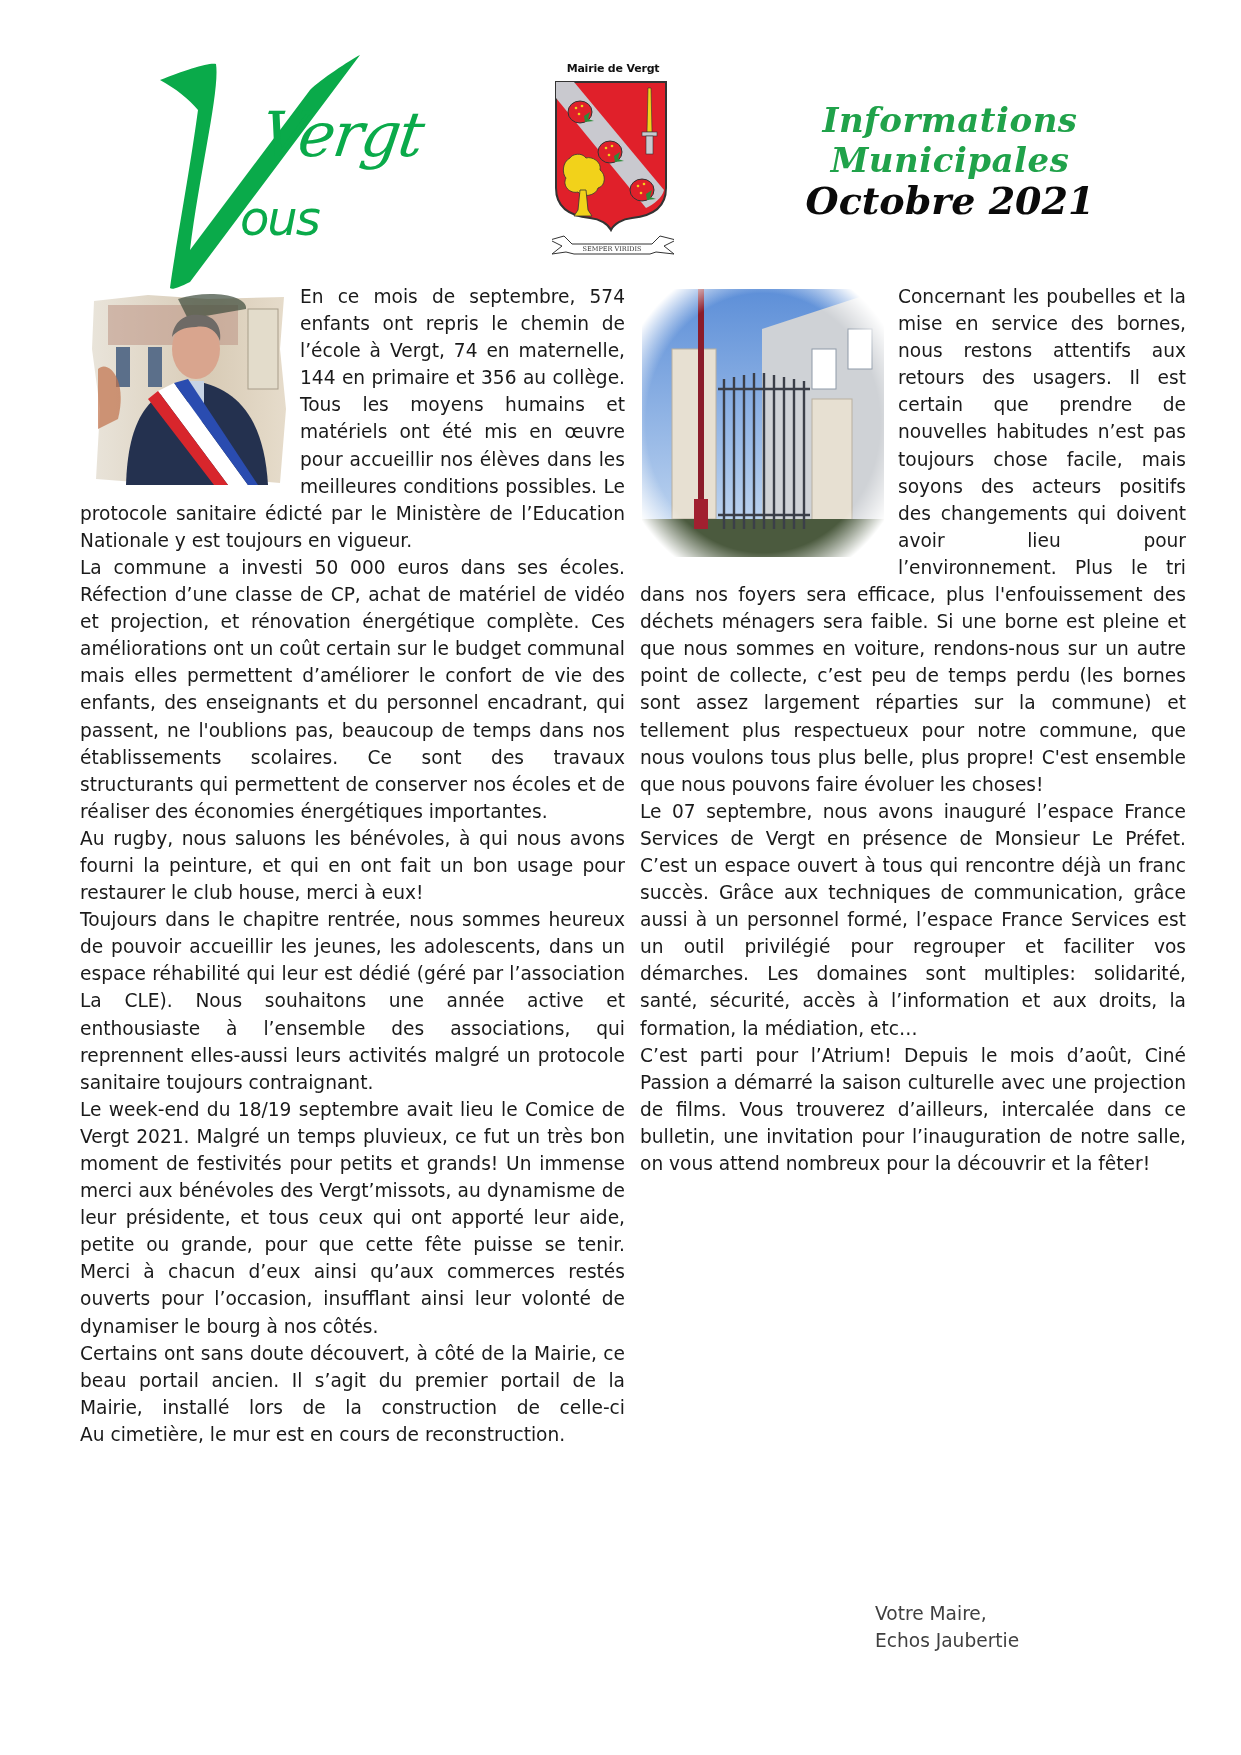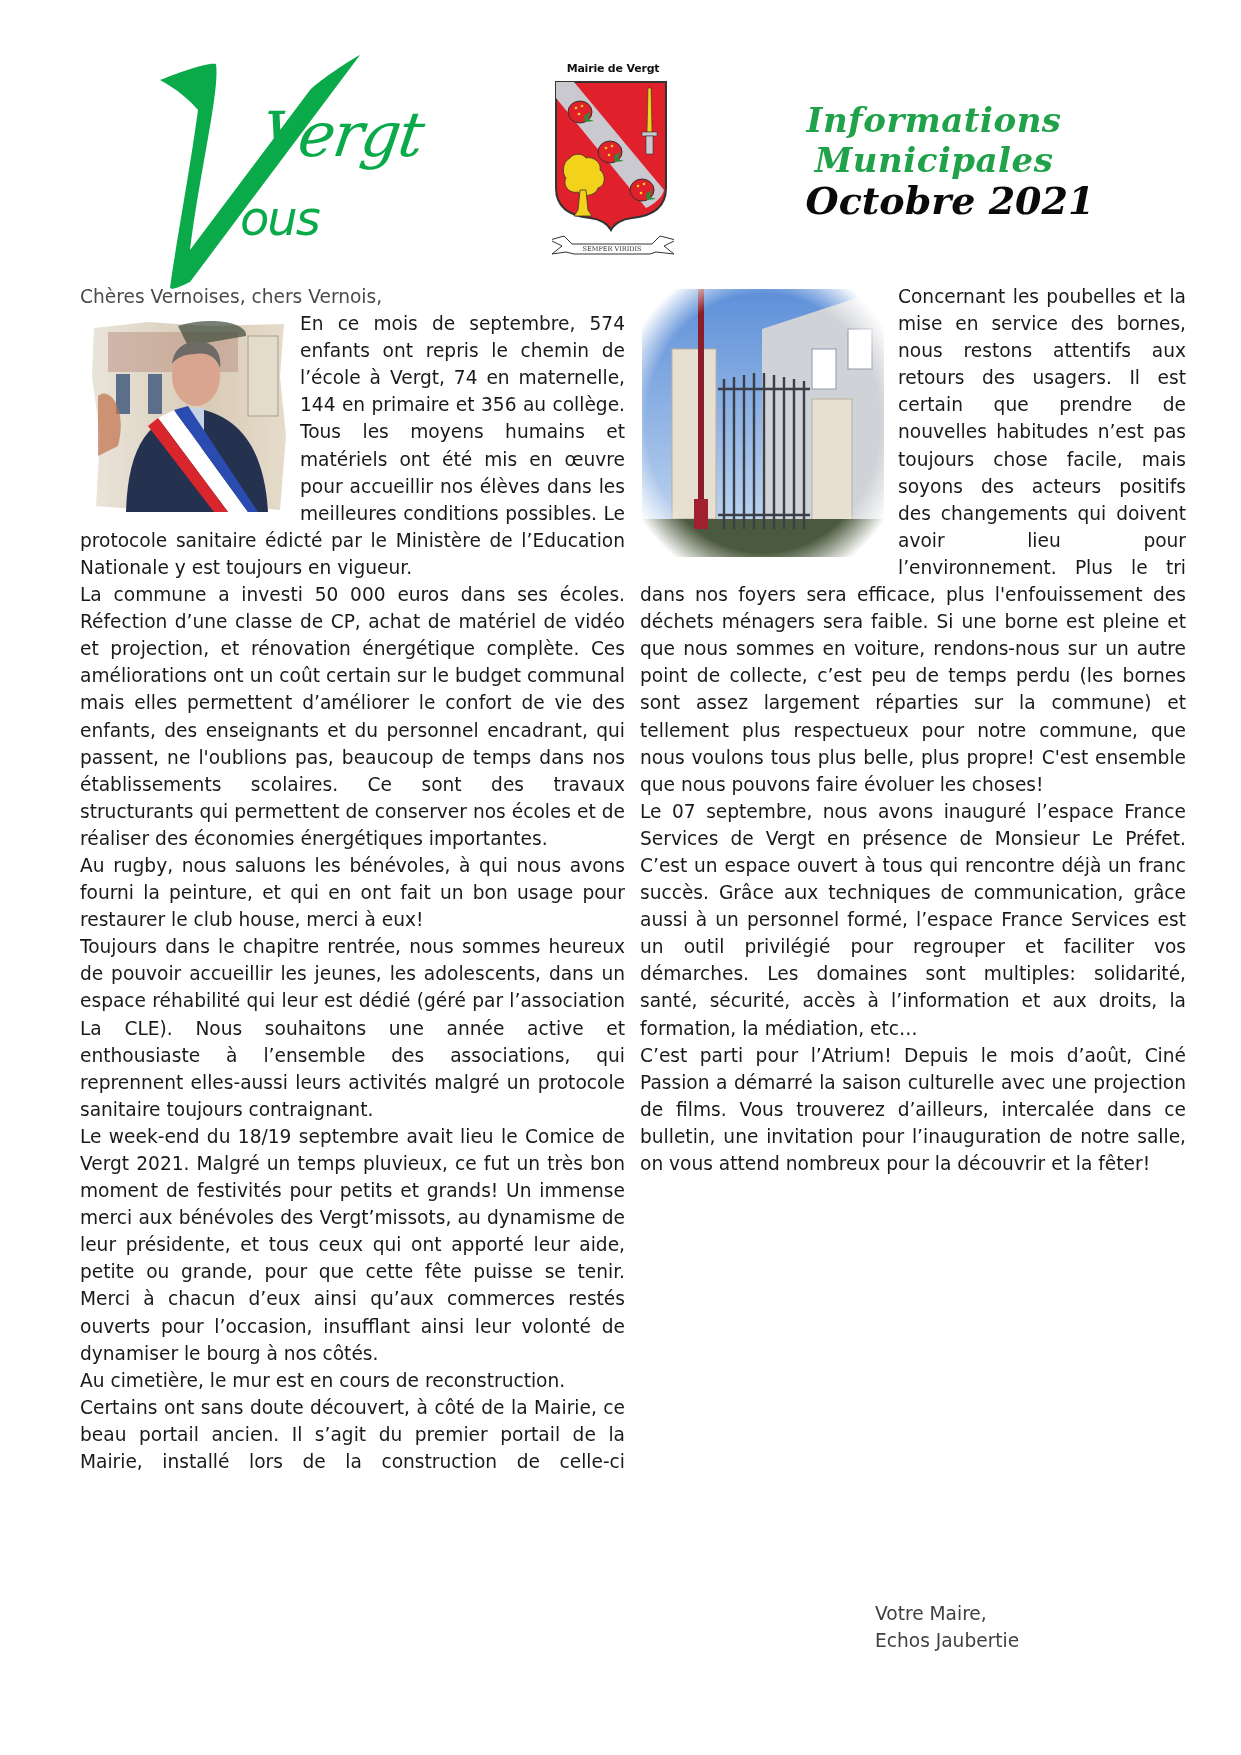--- a/index.html
+++ b/index.html
@@ -10,21 +10,21 @@
   
   #logo { left: 150px; top: 50px; width: 300px; height: 240px; }
   #logo svg { width: 100%; height: 100%; }
 
   
   #crest { left: 548px; top: 62px; width: 130px; height: 195px; }
   #crest-caption { position: absolute; left: 0; top: 0; width: 130px; text-align: center;
       font-family: "DejaVu Sans", sans-serif; font-size: 11px; font-weight: bold; color: #111; letter-spacing: -0.2px; }
   #crest svg { position: absolute; left: 4px; top: 16px; width: 122px; height: 178px; }
 
-  #info-title { left: 684px; top: 100px; width: 500px; text-align: center;
+  #info-title { left: 700px; top: 100px; width: 500px; text-align: center;
       font-family: "DejaVu Serif", serif; font-style: italic; font-weight: bold;
       font-size: 34px; color: #20a24a; letter-spacing: 0.5px; }
   #issue-date { left: 760px; top: 178px; width: 380px; text-align: center;
       font-family: "DejaVu Serif", serif; font-style: italic; font-weight: bold;
       font-size: 38px; color: #0a0a0a; }
 
   .col { position: absolute; font-size: 18.6px; line-height: 27.1px; text-align: justify; }
   .col p { margin: 0; }
   #col-left { left: 80px; top: 283px; width: 545px; }
   #col-right { left: 640px; top: 283px; width: 546px; }
@@ -87,21 +87,20 @@
 
     <path d="M-2 162 L12 158 L20 166 L100 166 L108 158 L124 162 L112 168 L122 176 L104 174 L98 176 L22 176 L14 174 L0 176 L10 168 Z" fill="#fff" stroke="#333" stroke-width="1"></path>
     <text x="60" y="173" text-anchor="middle" font-family="DejaVu Serif, serif" font-size="6.5" fill="#333">SEMPER VIRIDIS</text>
   </svg>
 </div>
 
 <div id="info-title" class="abs">Informations Municipales</div>
 <div id="issue-date" class="abs">Octobre 2021</div>
 
 <div id="col-left" class="col">
-  <p id="greeting" style="text-align:left;">Chères Vernoises, chers Vernois,</p>
   <div id="mayor-photo">
     <svg viewBox="0 0 200 200" width="200" height="200">
       <defs>
         <linearGradient id="bgm" x1="0" y1="0" x2="1" y2="0">
           <stop offset="0" stop-color="#e9e4da"></stop>
             <stop offset="0.6" stop-color="#d8cbb6"></stop>
             <stop offset="1" stop-color="#e6dccb"></stop>
         </linearGradient>
       </defs>
       <path d="M6 12 L60 6 L120 10 L196 8 L192 60 L198 120 L192 194 L120 188 L60 194 L8 190 L12 120 L4 60 Z" fill="url(#bgm)"></path>
@@ -119,22 +118,22 @@
       <path d="M70 102 L86 94 L160 196 L140 196 Z" fill="#ffffff"></path>
       <path d="M86 94 L100 90 L170 196 L160 196 Z" fill="#2a4cb0"></path>
       <path d="M60 110 L70 102 L140 196 L126 196 Z" fill="#d8262c"></path>
     </svg>
   </div>
   <p>En ce mois de septembre, 574 enfants ont repris le chemin de l’école à Vergt, 74 en maternelle, 144 en primaire et 356 au collège. Tous les moyens humains et matériels ont été mis en œuvre pour accueillir nos élèves dans les meilleures conditions possibles. Le protocole sanitaire édicté par le Ministère de l’Education Nationale y est toujours en vigueur.</p>
   <p>La commune a investi 50 000 euros dans ses écoles. Réfection d’une classe de CP, achat de matériel de vidéo et projection, et rénovation énergétique complète. Ces améliorations ont un coût certain sur le budget communal mais elles permettent d’améliorer le confort de vie des enfants, des enseignants et du personnel encadrant, qui passent, ne l'oublions pas, beaucoup de temps dans nos établissements scolaires. Ce sont des travaux structurants qui permettent de conserver nos écoles et de réaliser des économies énergétiques importantes.</p>
   <p>Au rugby, nous saluons les bénévoles, à qui nous avons fourni la peinture, et qui en ont fait un bon usage pour restaurer le club house, merci à eux!</p>
   <p>Toujours dans le chapitre rentrée, nous sommes heureux de pouvoir accueillir les jeunes, les adolescents, dans un espace réhabilité qui leur est dédié (géré par l’association La CLE). Nous souhaitons une année active et enthousiaste à l’ensemble des associations, qui reprennent elles-aussi leurs activités malgré un protocole sanitaire toujours contraignant.</p>
   <p>Le week-end du 18/19 septembre avait lieu le Comice de Vergt 2021. Malgré un temps pluvieux, ce fut un très bon moment de festivités pour petits et grands! Un immense merci aux bénévoles des Vergt’missots, au dynamisme de leur présidente, et tous ceux qui ont apporté leur aide, petite ou grande, pour que cette fête puisse se tenir. Merci à chacun d’eux ainsi qu’aux commerces restés ouverts pour l’occasion, insufflant ainsi leur volonté de dynamiser le bourg à nos côtés.</p>
+  <p style="text-align-last:justify;">Certains ont sans doute découvert, à côté de la Mairie, ce beau portail ancien. Il s’agit du premier portail de la Mairie, installé lors de la construction de celle-ci</p>
   <p style="text-align:left;">Au cimetière, le mur est en cours de reconstruction.</p>
-  <p style="text-align-last:justify;">Certains ont sans doute découvert, à côté de la Mairie, ce beau portail ancien. Il s’agit du premier portail de la Mairie, installé lors de la construction de celle-ci</p>
 </div>
 
 <div id="col-right" class="col">
   <div id="gate-photo">
     <svg viewBox="0 0 242 268" width="242" height="268">
       <defs>
         <radialGradient id="fade" cx="0.5" cy="0.5" r="0.62">
           <stop offset="0.78" stop-color="#fff" stop-opacity="0"></stop>
           <stop offset="1" stop-color="#fff" stop-opacity="1"></stop>
         </radialGradient>

